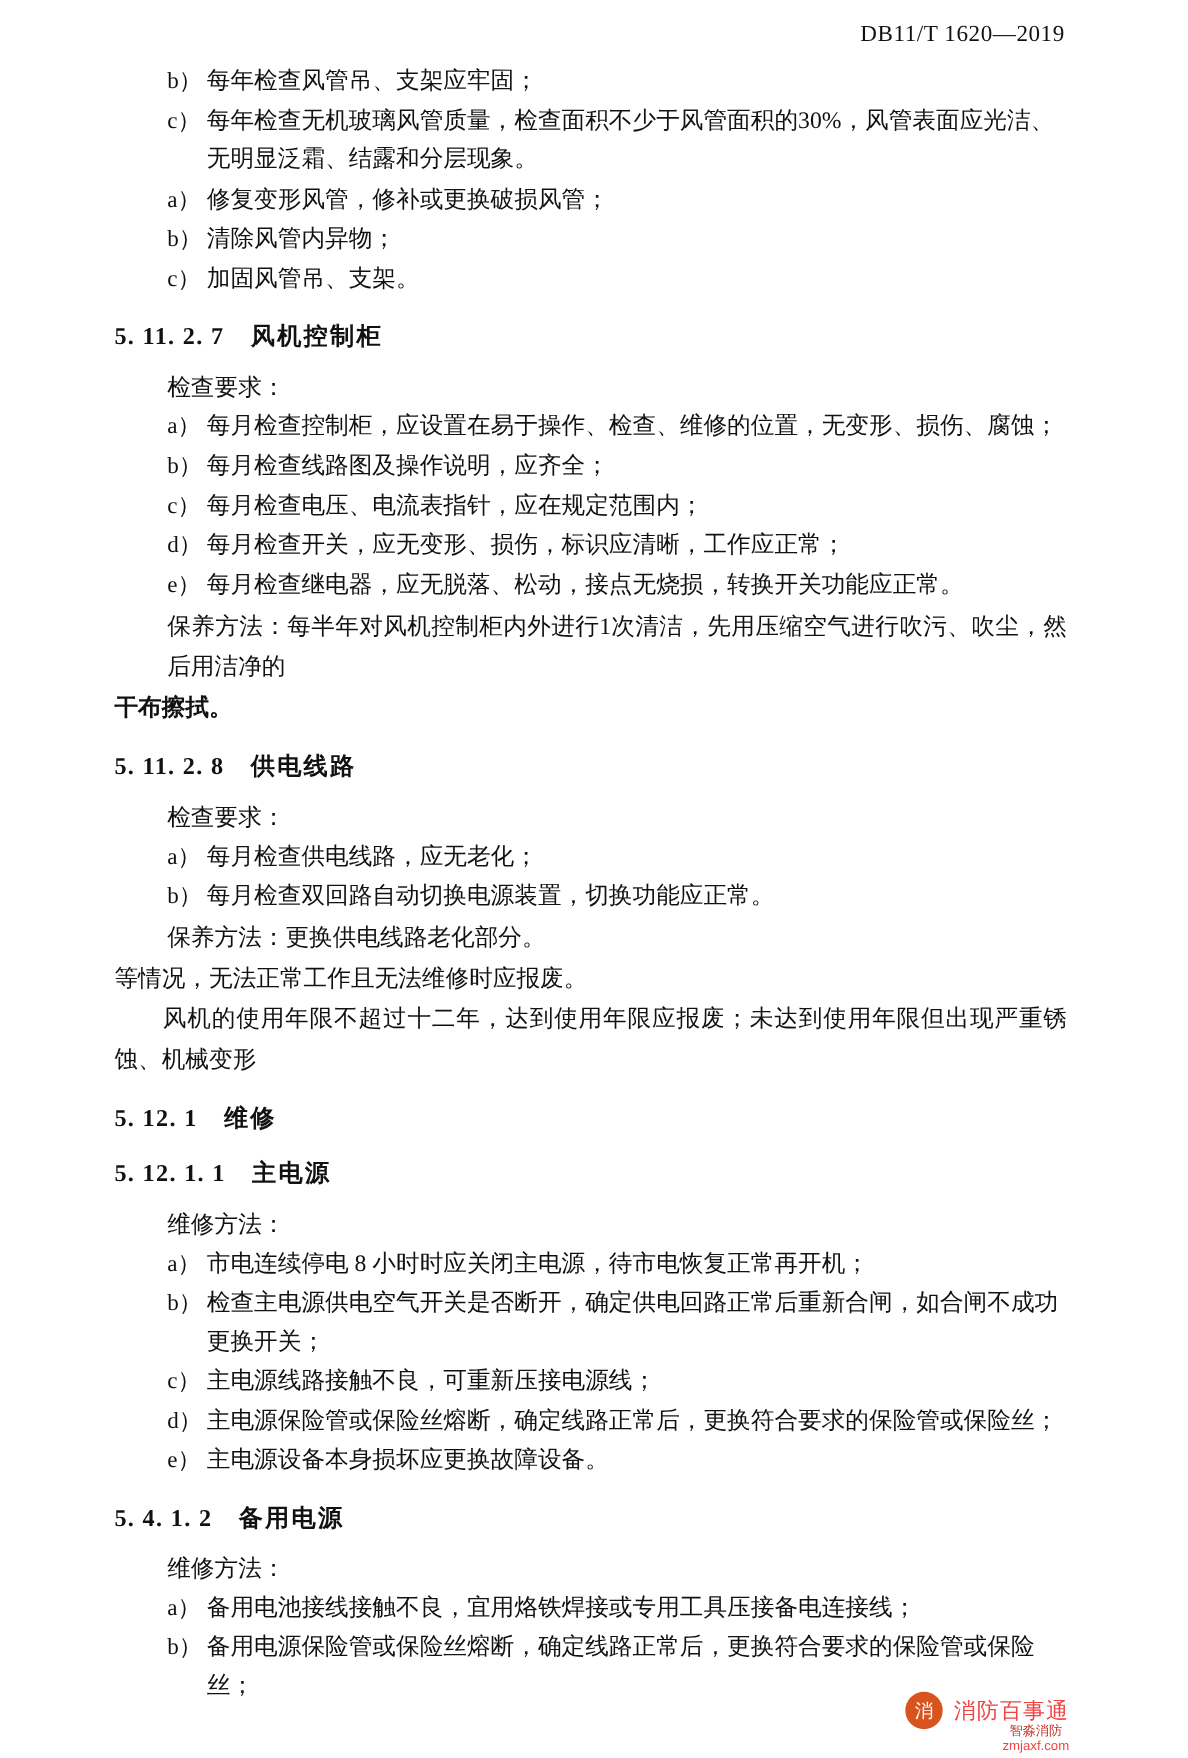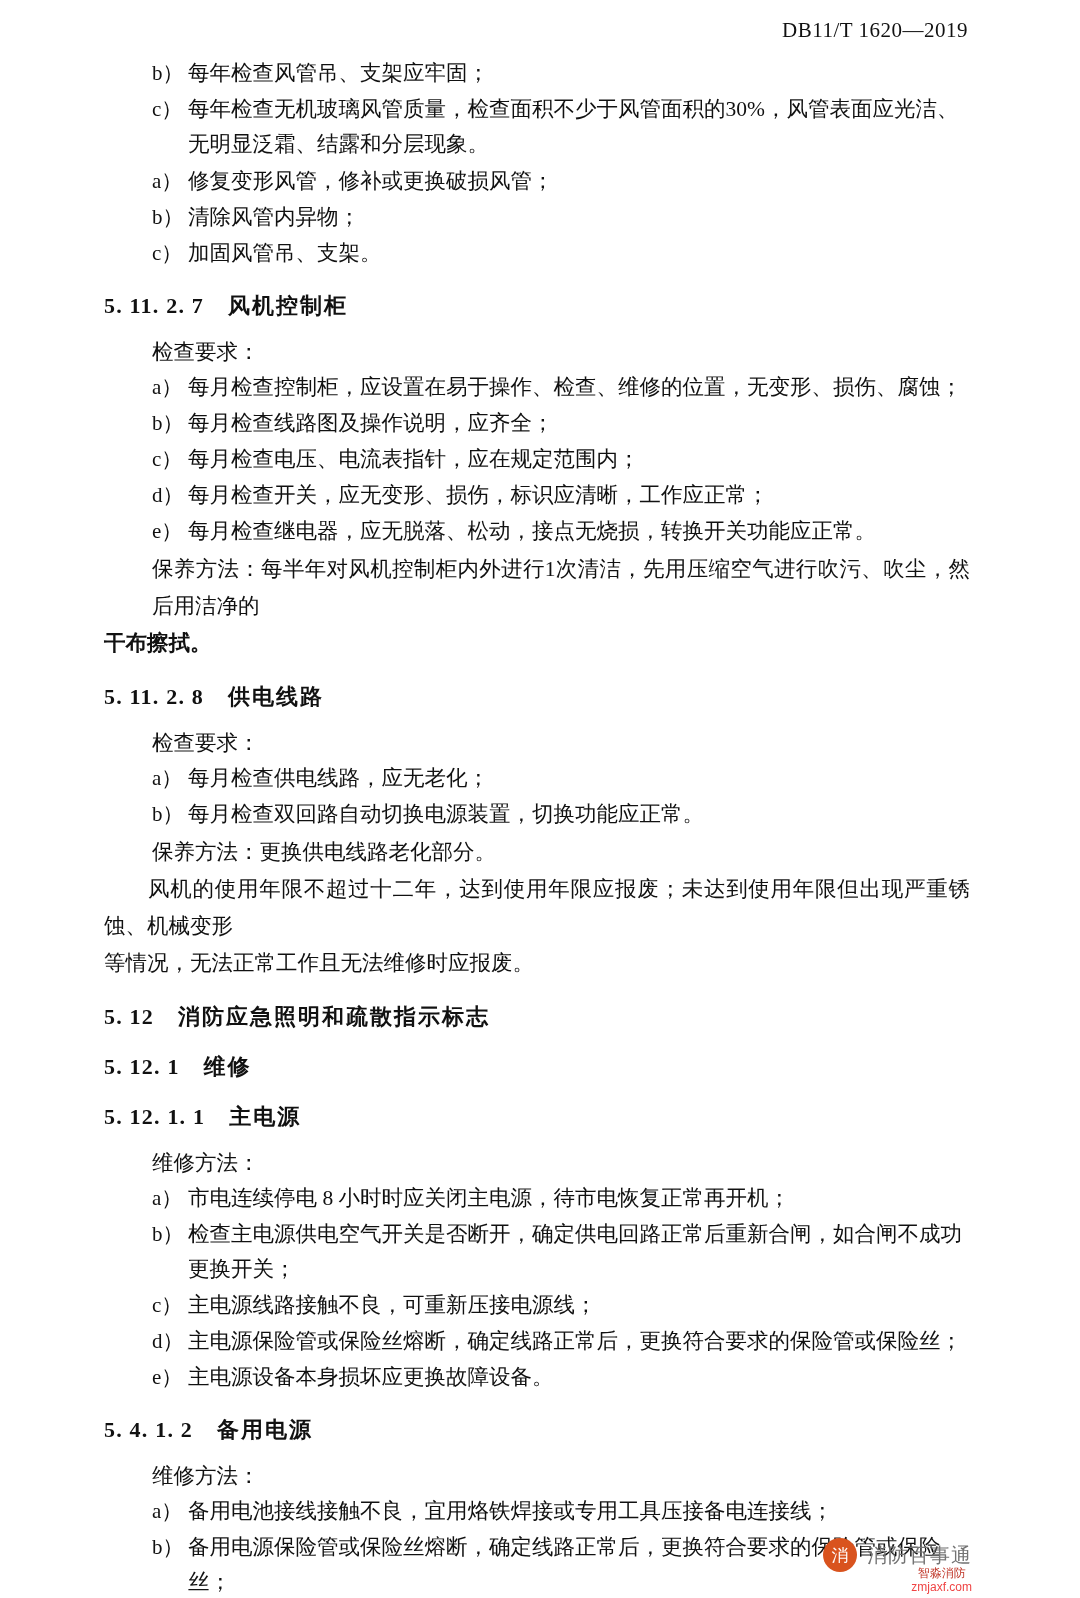--- a/index.html
+++ b/index.html
@@ -125,21 +125,21 @@
     display: flex;
     align-items: center;
     justify-content: center;
     color: #fff;
     font-size: 17px;
     font-family: "Liberation Sans", sans-serif;
   }
   .wm-text {
     font-family: "Liberation Sans", sans-serif;
     font-size: 20px;
-    color: #737373;
+    color: #ef4444;
     letter-spacing: 1px;
   }
   .wm-sub {
     position: absolute;
     right: 34px;
     bottom: 4px;
     text-align: center;
     font-family: "Liberation Sans", sans-serif;
     font-size: 12px;
     color: #c0392b;
@@ -231,27 +231,23 @@
       </li>
       <li>
         <span class="marker">b）</span>
         <span class="itemtext">每月检查双回路自动切换电源装置，切换功能应正常。</span>
       </li>
     </ul>
 
     <p class="para hang">保养方法：更换供电线路老化部分。</p>
 
 
+    <p class="para">等情况，无法正常工作且无法维修时应报废。</p>
     <p class="para indent2">风机的使用年限不超过十二年，达到使用年限应报废；未达到使用年限但出现严重锈蚀、机械变形</p>
-    <p class="para">等情况，无法正常工作且无法维修时应报废。</p>
-
-    <h3 class="sec">
-      <span class="num">5. 12</span>
-      <span class="title">消防应急照明和疏散指示标志</span>
-    </h3>
+
 
     <h3 class="sec">
       <span class="num">5. 12. 1</span>
       <span class="title">维修</span>
     </h3>
 
     <h3 class="sec">
       <span class="num">5. 12. 1. 1</span>
       <span class="title">主电源</span>
     </h3>

